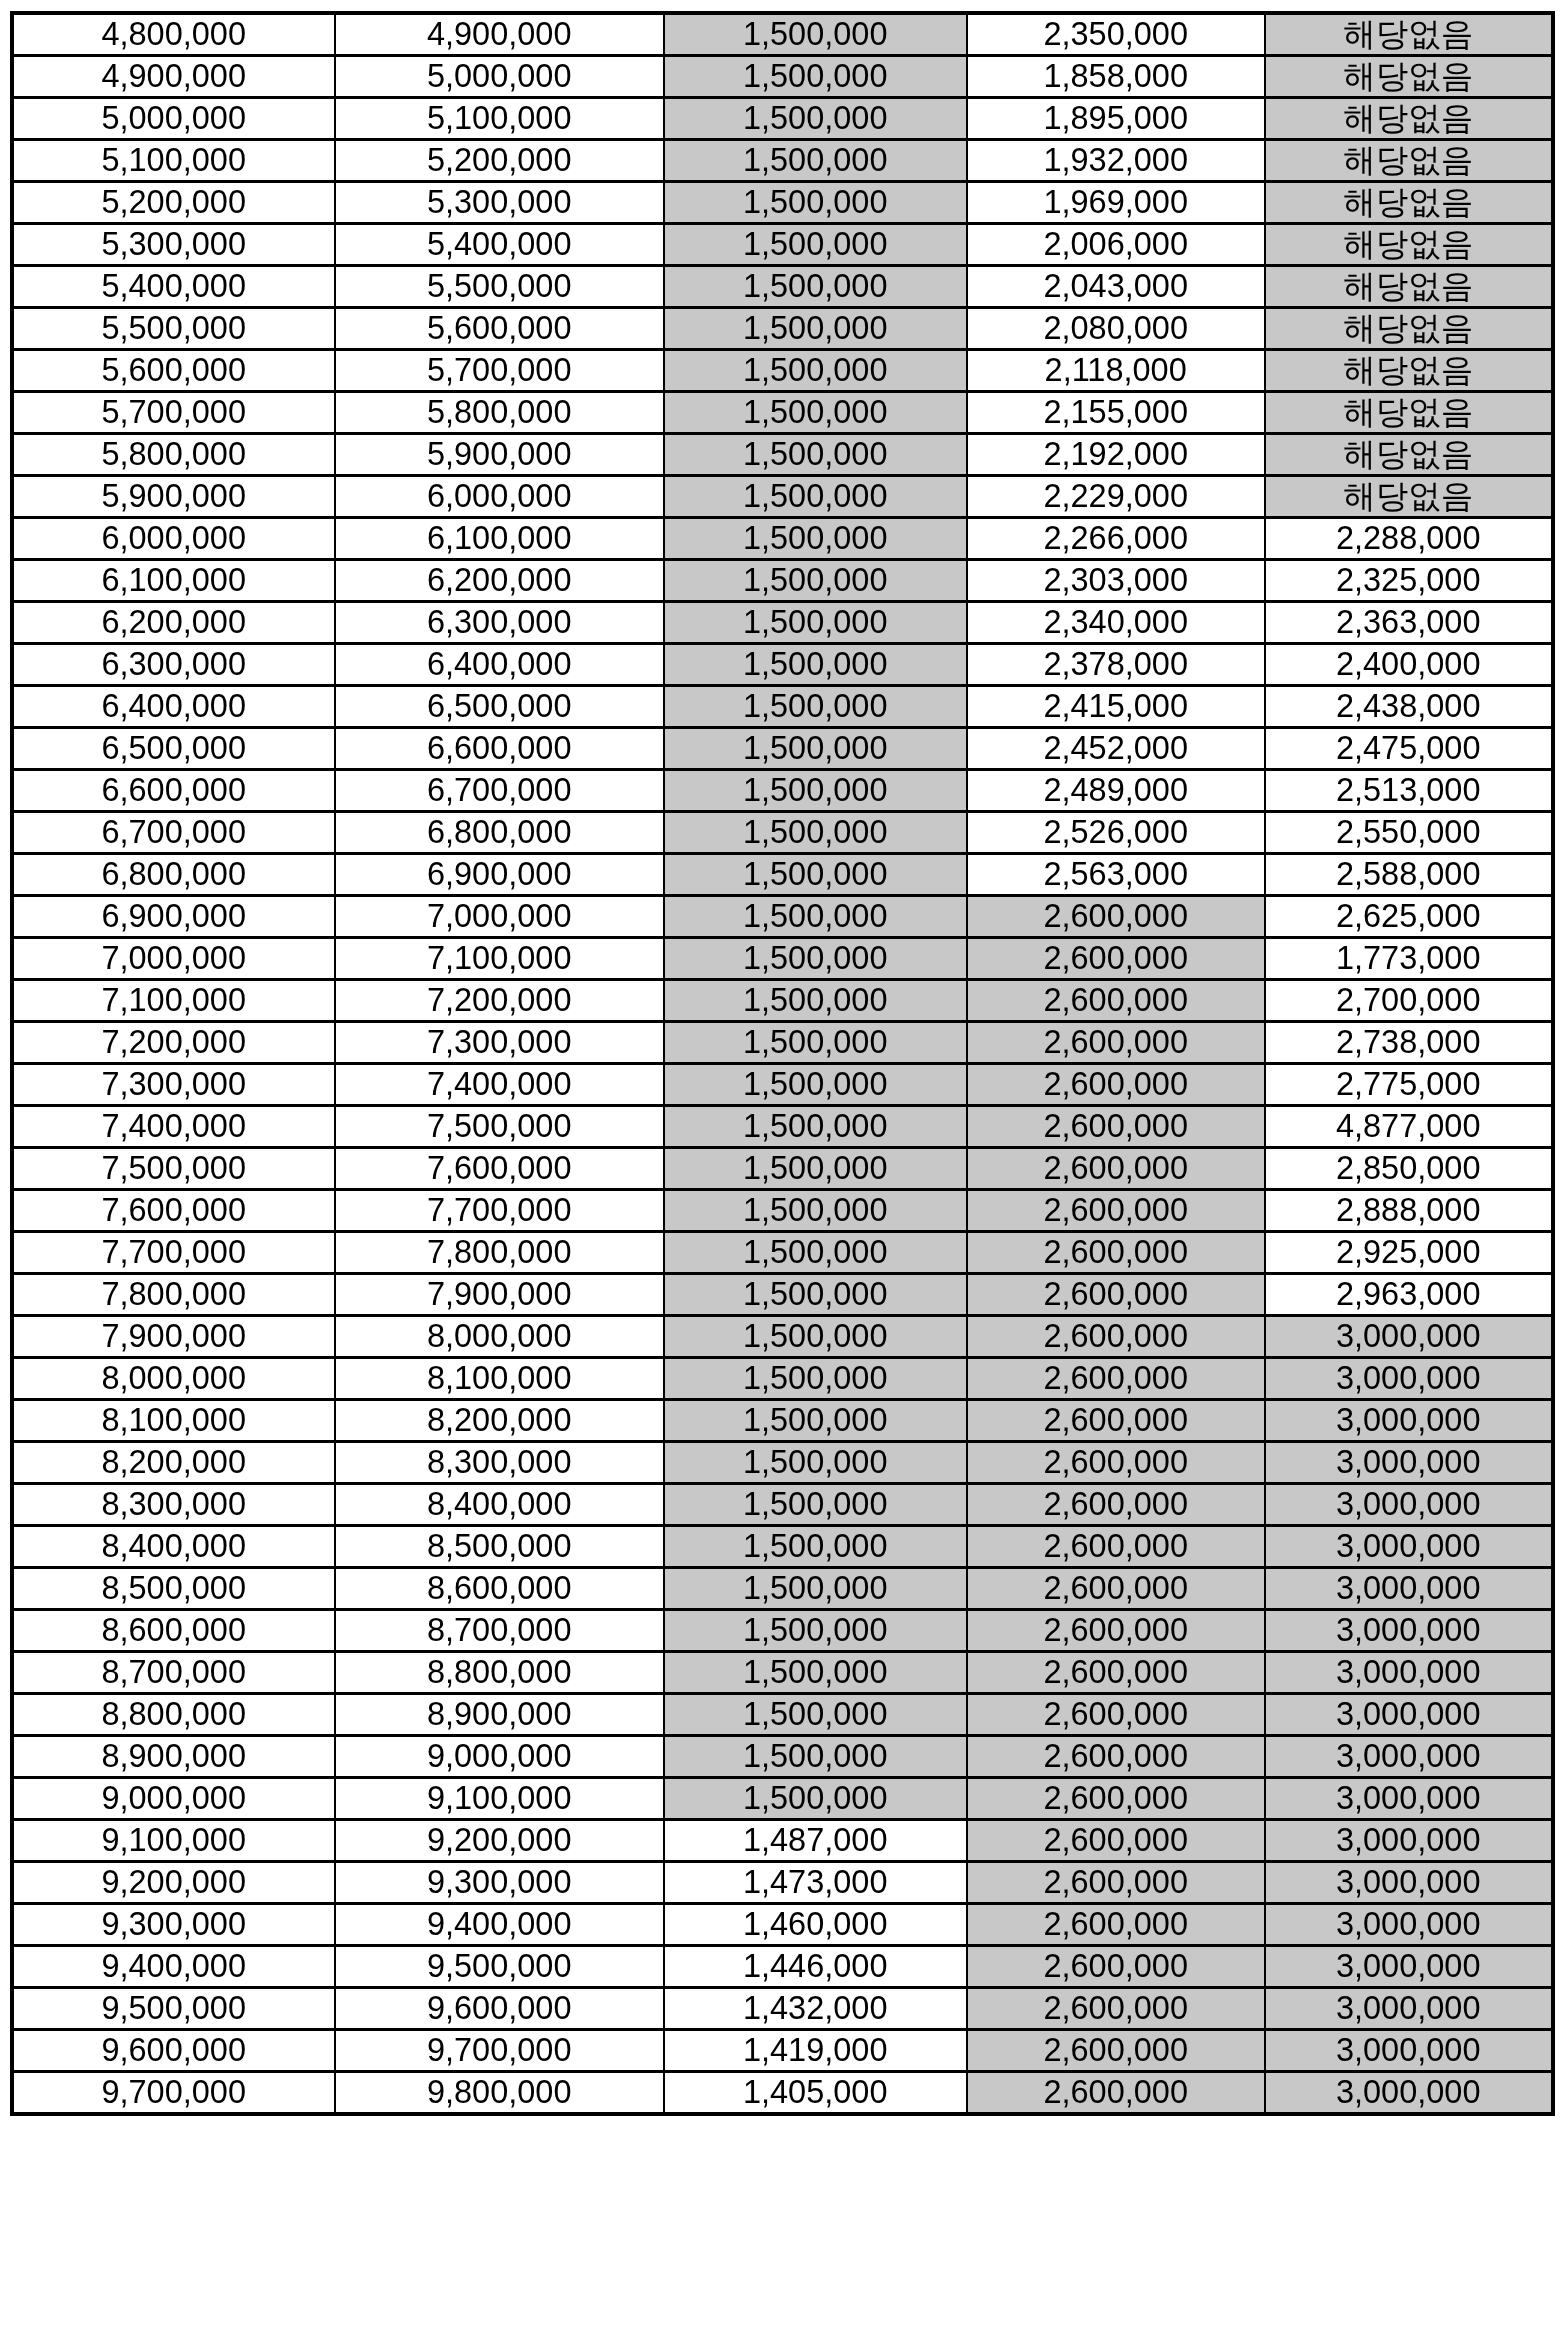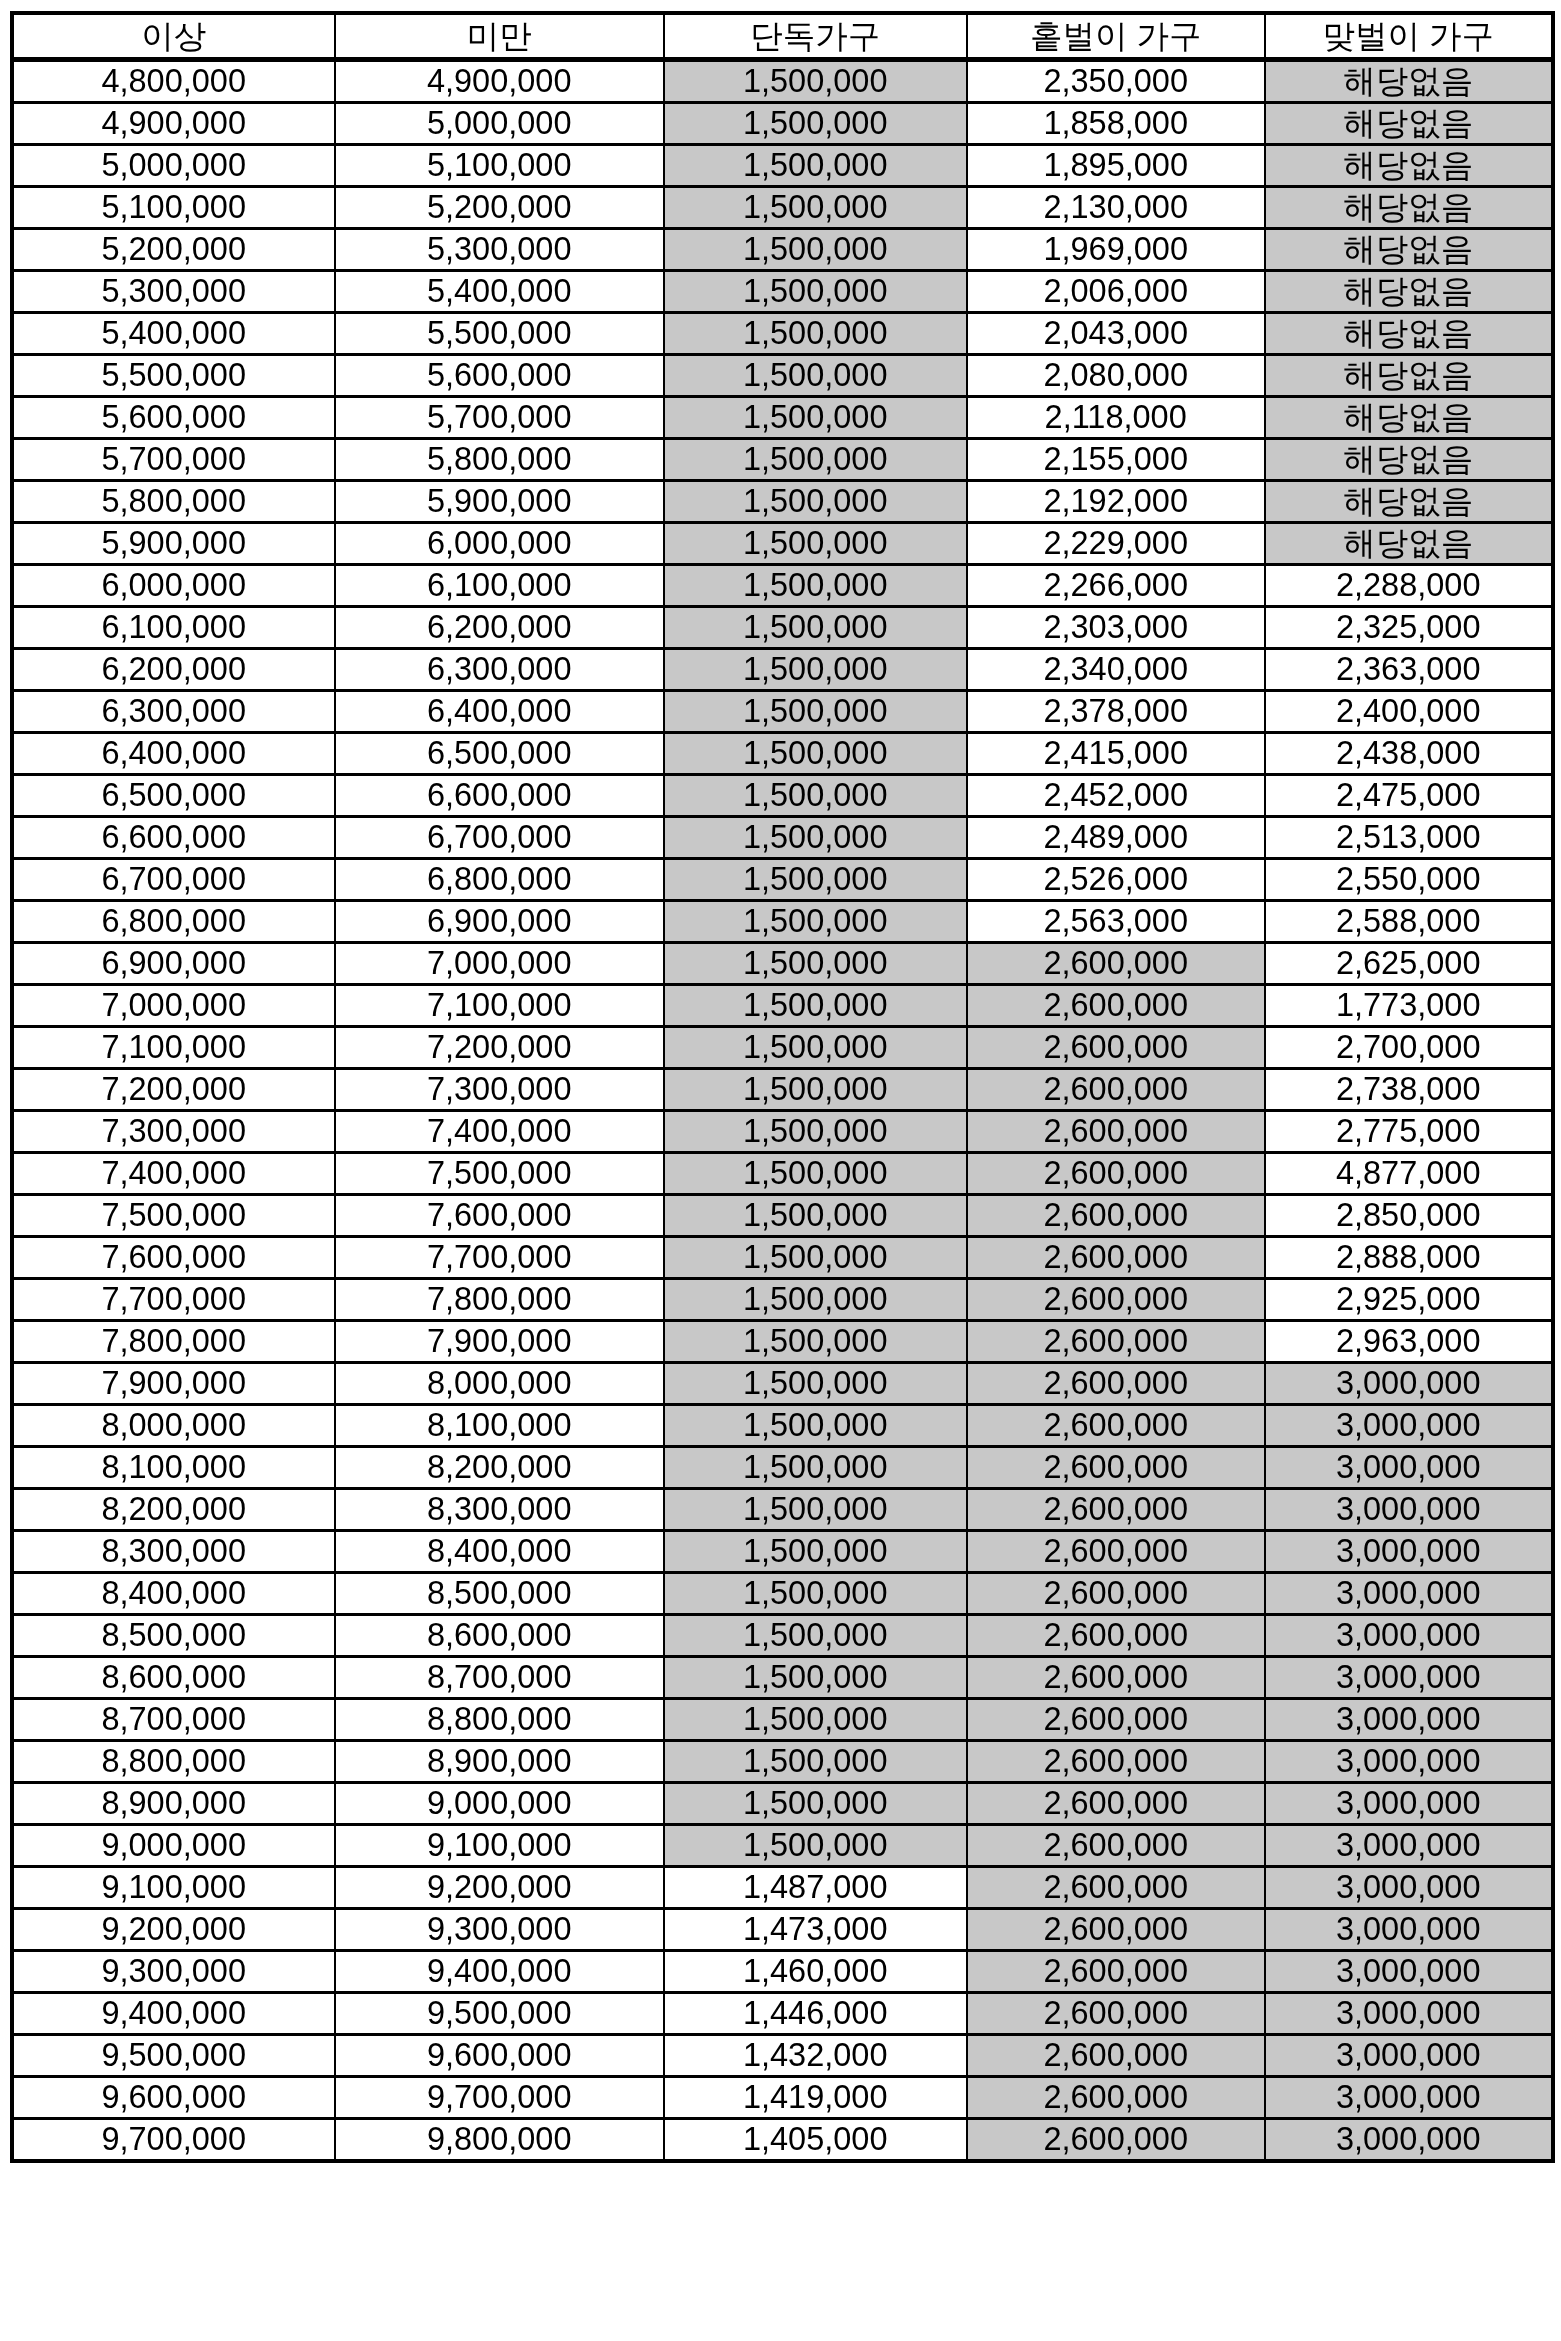--- a/index.html
+++ b/index.html
@@ -60,27 +60,20 @@
 <div class="page">
   <table class="eitc">
     <colgroup>
       <col style="width:323px">
       <col style="width:329px">
       <col style="width:303px">
       <col style="width:298px">
       <col style="width:288px">
     </colgroup>
     <thead>
-      <tr class="cols-row">
-        <th>이상</th>
-        <th>미만</th>
-        <th>단독가구</th>
-        <th>홑벌이 가구</th>
-        <th>맞벌이 가구</th>
-      </tr>
     </thead>
     <tbody>
         <tr>
           <td>4,800,000</td>
           <td>4,900,000</td>
           <td class="shaded" style="background: rgb(200, 200, 200);">1,500,000</td>
           <td>2,350,000</td>
           <td class="shaded" style="background: rgb(200, 200, 200);">해당없음</td>
         </tr>
         <tr>
@@ -94,21 +87,21 @@
           <td>5,000,000</td>
           <td>5,100,000</td>
           <td class="shaded" style="background: rgb(200, 200, 200);">1,500,000</td>
           <td>1,895,000</td>
           <td class="shaded" style="background: rgb(200, 200, 200);">해당없음</td>
         </tr>
         <tr>
           <td>5,100,000</td>
           <td>5,200,000</td>
           <td class="shaded" style="background: rgb(200, 200, 200);">1,500,000</td>
-          <td>2,130,000</td>
+          <td>1,932,000</td>
           <td class="shaded" style="background: rgb(200, 200, 200);">해당없음</td>
         </tr>
         <tr>
           <td>5,200,000</td>
           <td>5,300,000</td>
           <td class="shaded" style="background: rgb(200, 200, 200);">1,500,000</td>
           <td>1,969,000</td>
           <td class="shaded" style="background: rgb(200, 200, 200);">해당없음</td>
         </tr>
         <tr>

